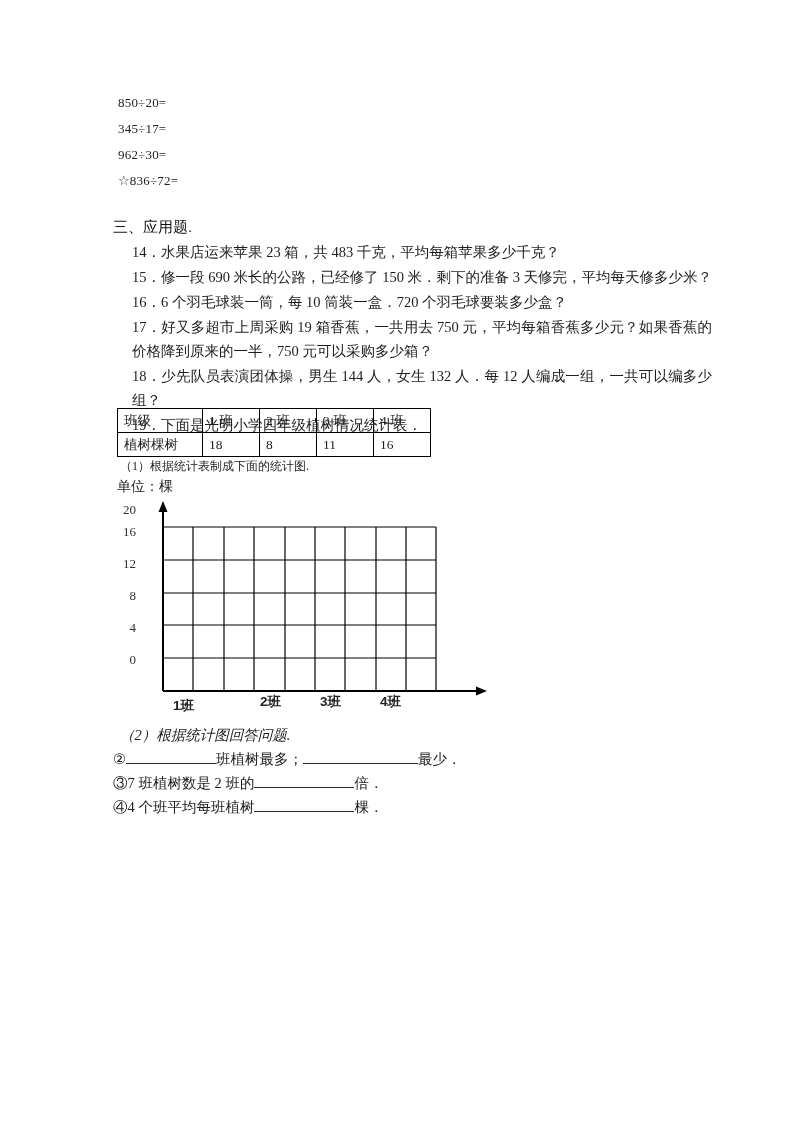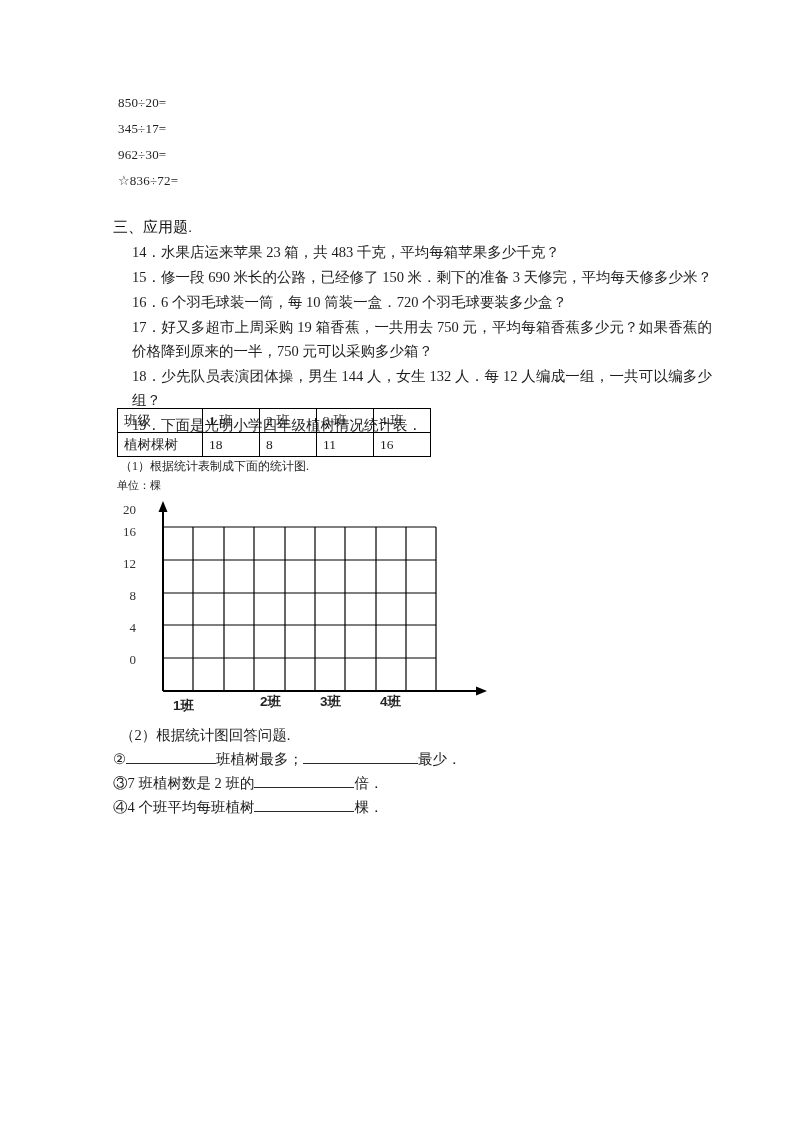--- a/index.html
+++ b/index.html
@@ -85,21 +85,21 @@
     position: absolute;
     left: 120px;
     top: 458px;
     font-size: 12px;
     color: #1d1d1d;
   }
   .unit-label {
     position: absolute;
     left: 117px;
     top: 478px;
-    font-size: 11px;
+    font-size: 14px;
     color: #1d1d1d;
   }
 
   
   .chart {
     position: absolute;
     left: 110px;
     top: 498px;
     width: 400px;
     height: 225px;
@@ -119,21 +119,21 @@
 
   
   .subq2 {
     position: absolute;
     left: 113px;
     top: 723px;
     font-size: 14.5px;
     line-height: 24px;
     color: #1d1d1d;
   }
-  .subq2 .indent { padding-left: 7px; }
+  .subq2 .indent { padding-left: 7px; font-style: italic; }
   .blank-line {
     display: inline-block;
     border-bottom: 1px solid #2a2a2a;
     vertical-align: baseline;
   }
   .bl-90 { width: 90px; }
   .bl-100 { width: 100px; }
   .bl-115 { width: 115px; }
   .circ-num { font-size: 14.5px; }
 </style>

